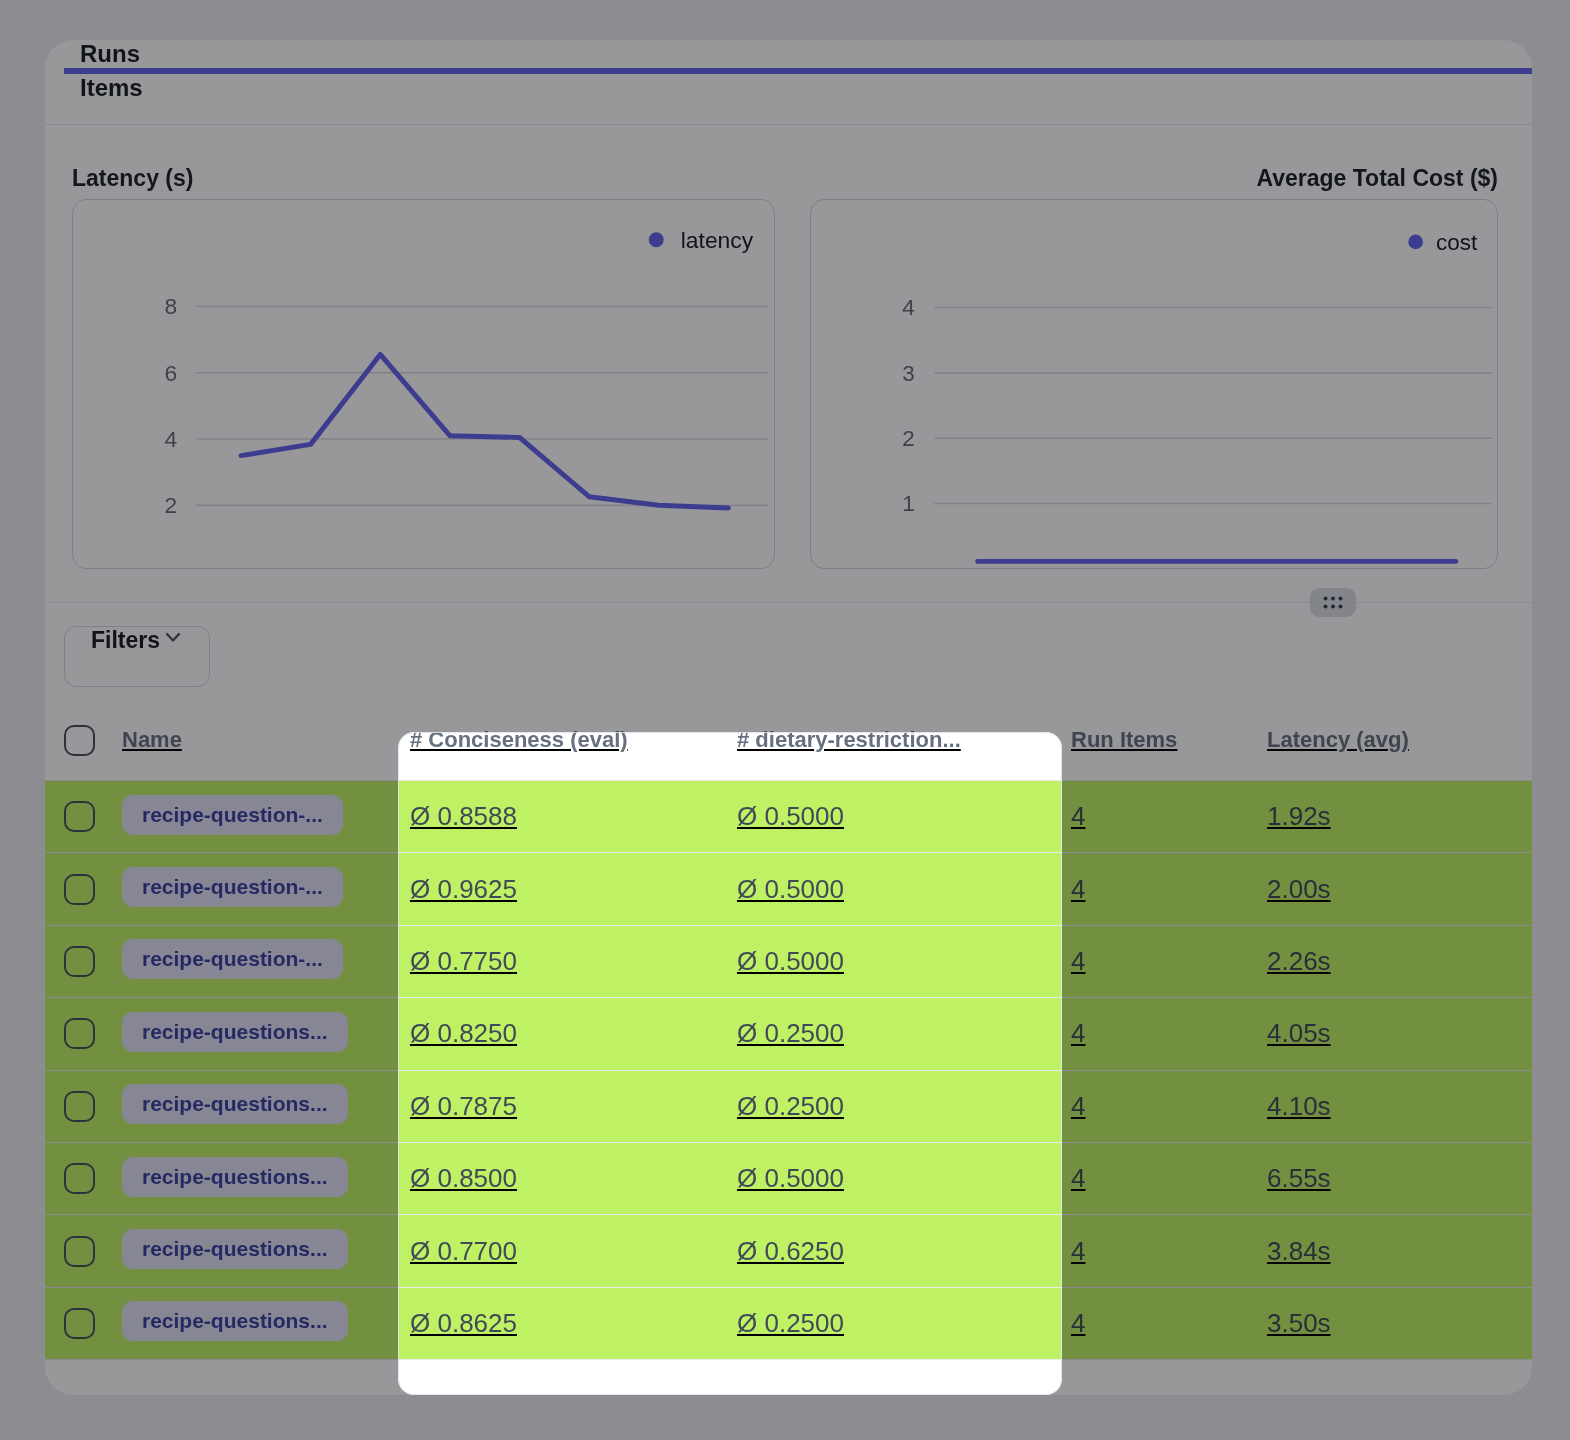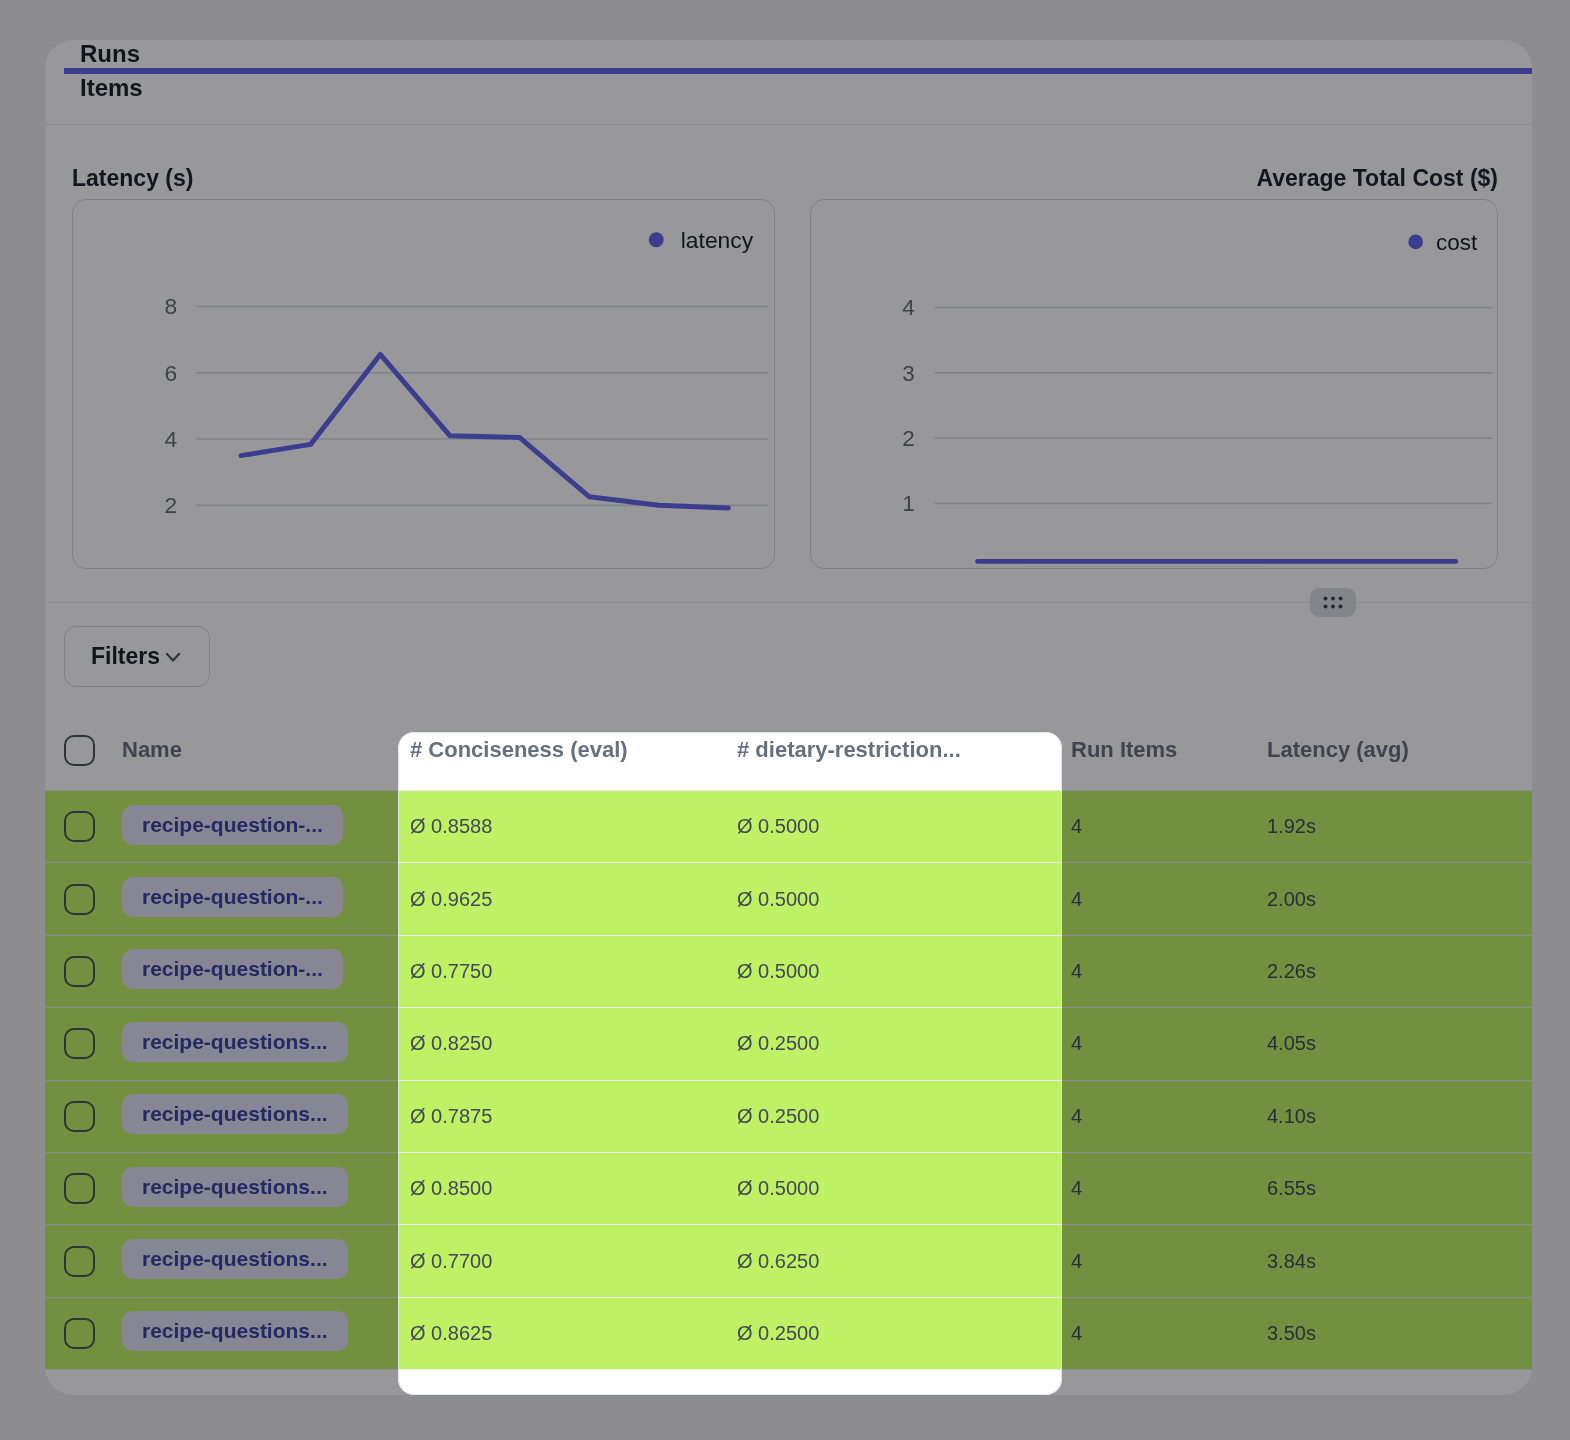--- a/index.html
+++ b/index.html
@@ -43,36 +43,36 @@
   .section-divider { margin-top: 33px; height: 1px; background: #e6e8ec; position: relative; }
   .drag-handle {
     position: absolute; right: 176px; top: -14px; width: 46px; height: 29px;
     background: #dcdfe6; border-radius: 9px; display: flex; align-items: center; justify-content: center;
     cursor: grab;
   }
 
   
   .filters-btn {
     margin: 23px 0 0 19px; height: 61px; padding: 0 26px;
-    display: inline-flex; align-items: center; gap: 3px;
+    display: inline-flex; align-items: flex-start; gap: 3px;
     background: #ffffff; border: 1.5px solid #d2d6dd; border-radius: 12px;
     font-family: inherit; font-size: 23px; font-weight: 600; color: #171c24; cursor: pointer;
   }
 
   
-  .table { margin-top: 23px; }
+  .table { margin-top: 13px; text-decoration: underline; }
   .thead, .trow {
     display: grid;
     grid-template-columns: 58px 288px 327px 334px 196px 1fr;
     align-items: center; padding-left: 19px;
   }
   .thead { height: 81px; border-bottom: 1px solid #e6e8ec; }
   .th { font-size: 22px; font-weight: 600; color: #67707e; }
   .trow { height: 72.4px; border-bottom: 1px solid #e9ebef; background: #bef264; }
-  .td { font-size: 20px; color: #414957; }
+  .td { font-size: 26px; color: #414957; }
   .checkbox {
     width: 31px; height: 31px; border: 2.5px solid #4a505c; border-radius: 10px;
     background: transparent; cursor: pointer;
   }
   .pill {
     display: inline-block; max-width: 268px; padding: 8px 20px;
     background: #e2e1f7; border-radius: 11px;
     font-size: 21px; font-weight: 700; color: #39409f;
     white-space: nowrap; overflow: hidden; text-overflow: clip; cursor: pointer;
   }

